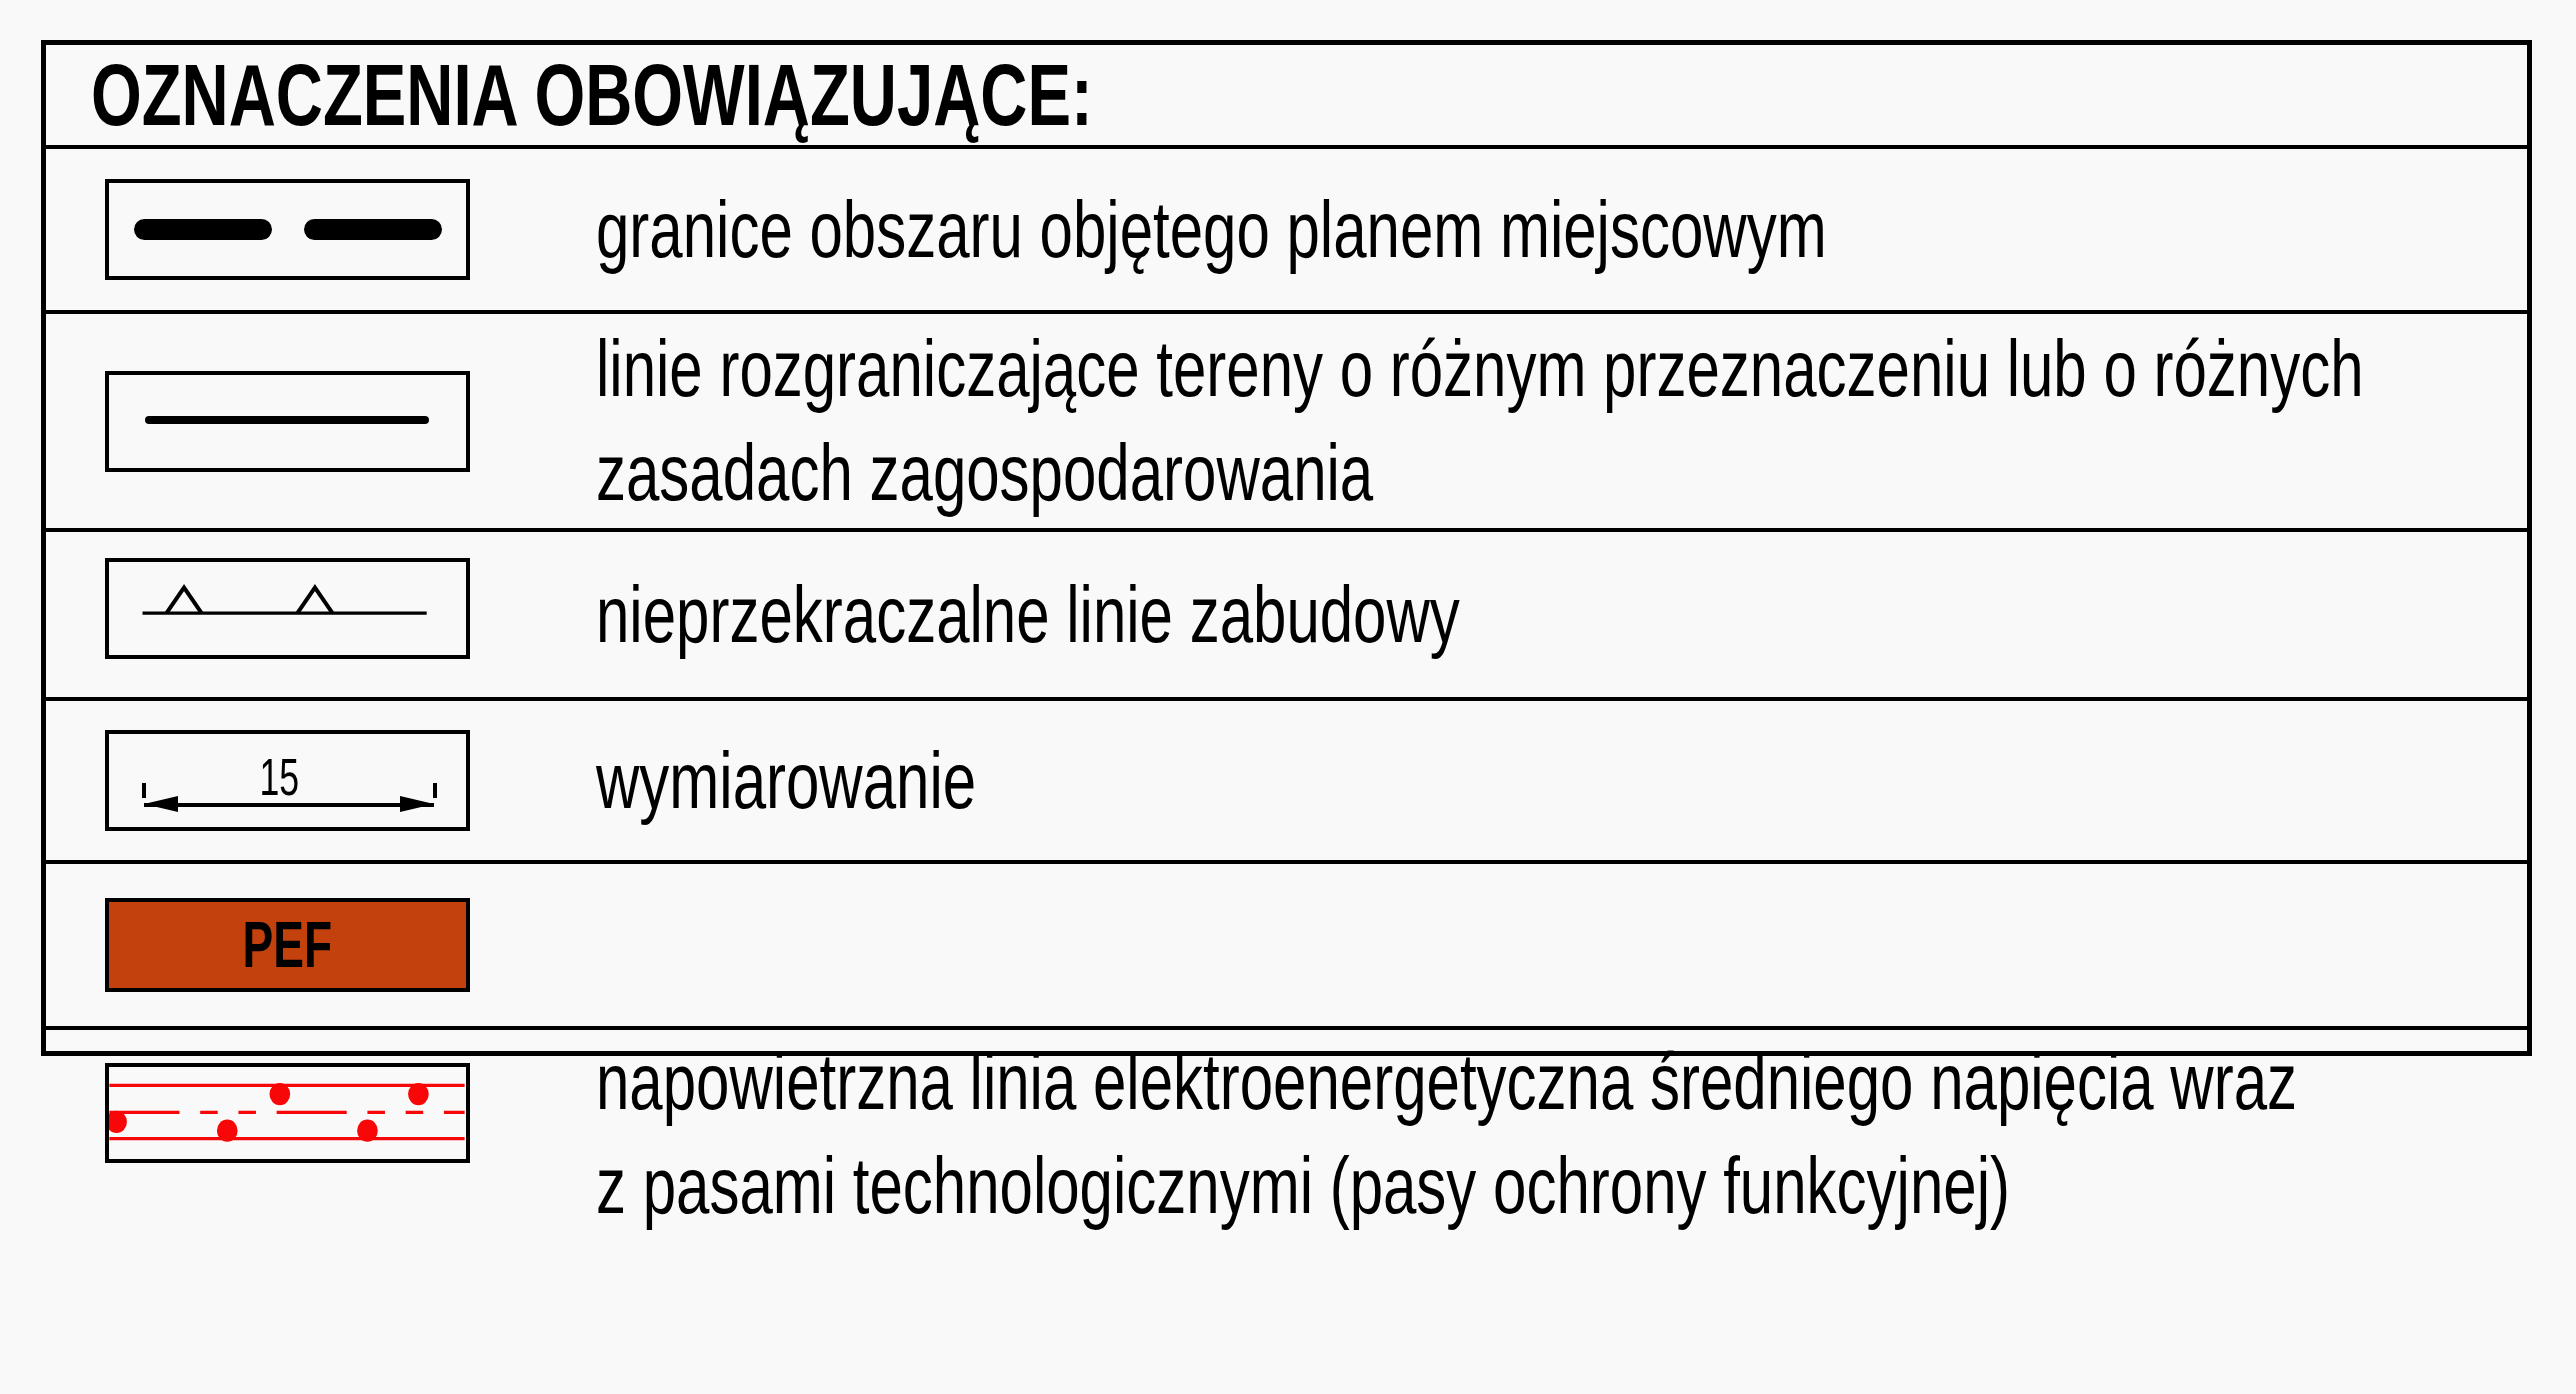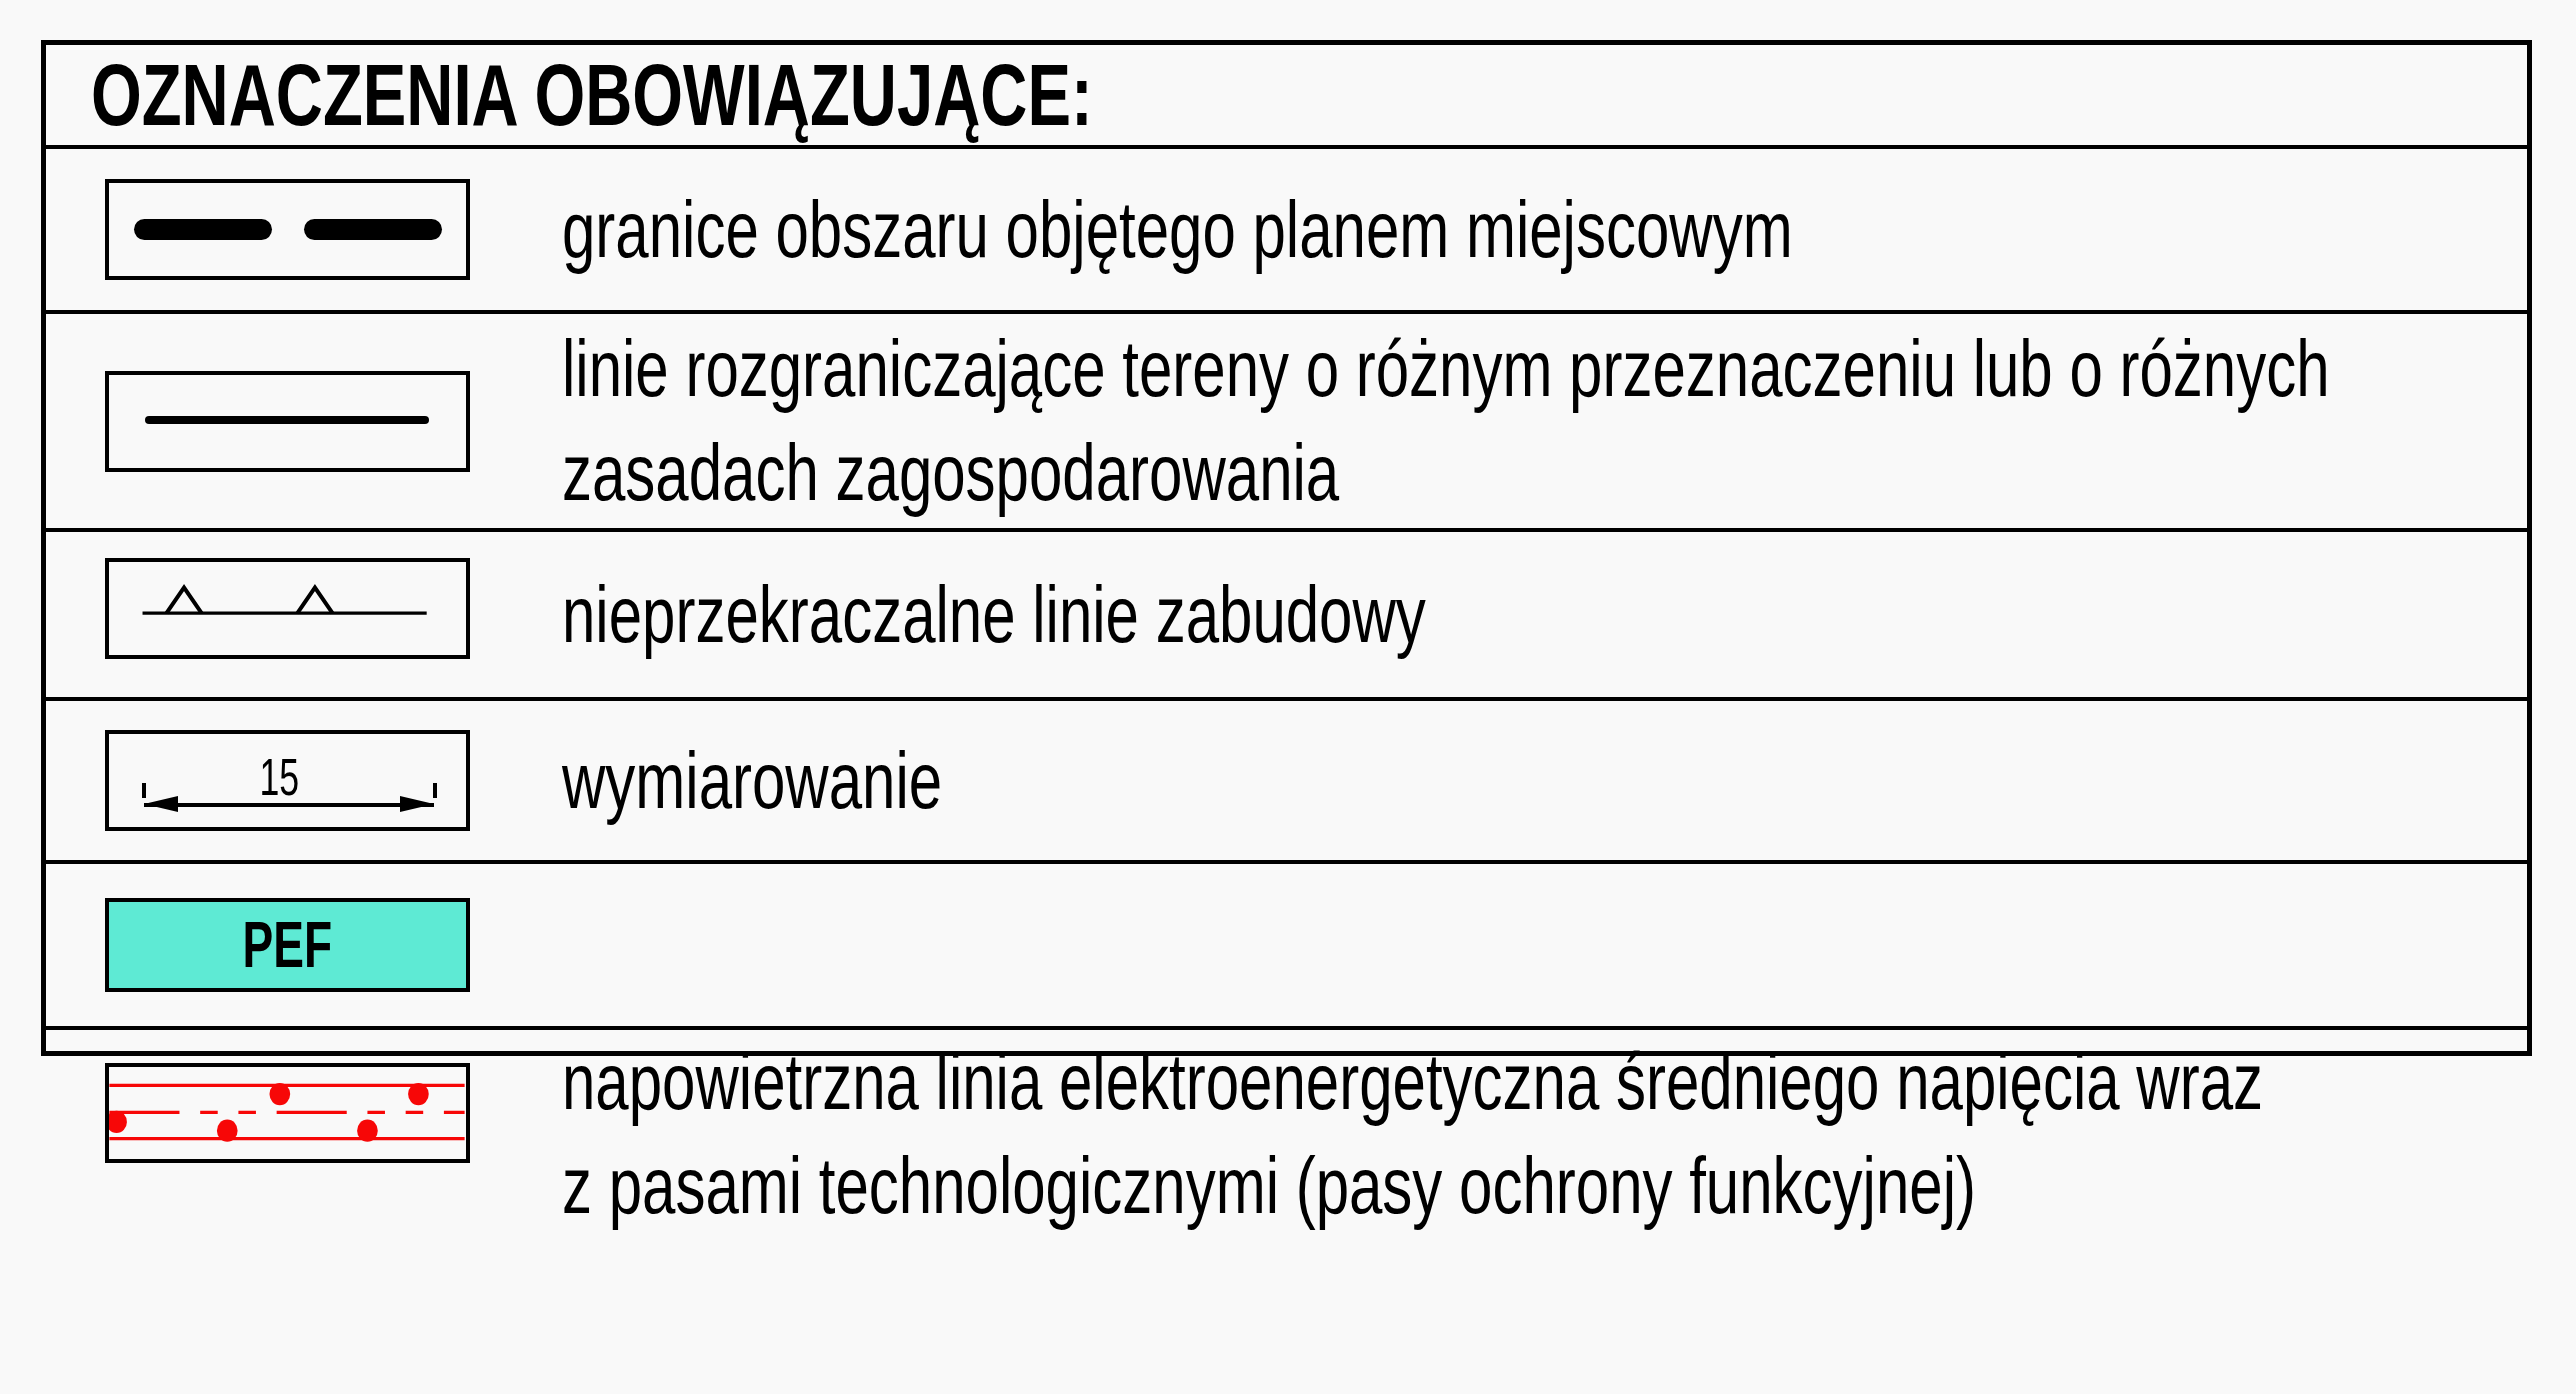--- a/index.html
+++ b/index.html
@@ -15,21 +15,21 @@
     position:absolute;left:41px;top:40px;
     width:2491px;height:1016px;
     border:5.6px solid #000;
     box-sizing:border-box;
     display:flex;flex-direction:column;
   }
   .lrow{
     box-sizing:border-box;
     border-bottom:4.8px solid #000;
     flex:0 0 auto;
-    display:flex;align-items:center;
+    display:flex;align-items:center;gap:34px;
   }
   .lrow.last{border-bottom:none;flex:1 1 auto;}
   .hrow{height:205px;display:flex;align-items:center;padding-left:45px;box-sizing:border-box;border-bottom:4.8px solid #000;}
   .htext{
     font-size:87px;font-weight:bold;white-space:nowrap;
     transform:scaleX(0.75);transform-origin:0 50%;
     letter-spacing:0px;
   }
   .r1{height:165px;} .r2{height:218px;} .r3{height:169px;}
   .r4{height:163px;} .r5{height:166px;} .r6{height:215px;}
@@ -157,21 +157,21 @@
     </div>
     <div class="txt-cell">
       <div class="ctext">
         <div>wymiarowanie</div>
       </div>
     </div>
   </div>
 
   <div class="lrow r5">
     <div class="sym-cell">
-      <div class="pef-box" style="background-color: #5eead4;">
+      <div class="pef-box" style="background-color: #c2410c;">
         <div class="pef-label">PEF</div>
       </div>
     </div>
   </div>
 
   <div class="lrow r6 last">
     <div class="sym-cell">
       <div class="sbox h125 shift-up-lg">
         <svg class="sym-svg" width="356" height="90" viewBox="0 0 446 113">
           <line x1="0" y1="23" x2="446" y2="23" stroke="#F70707" stroke-width="4"></line>

